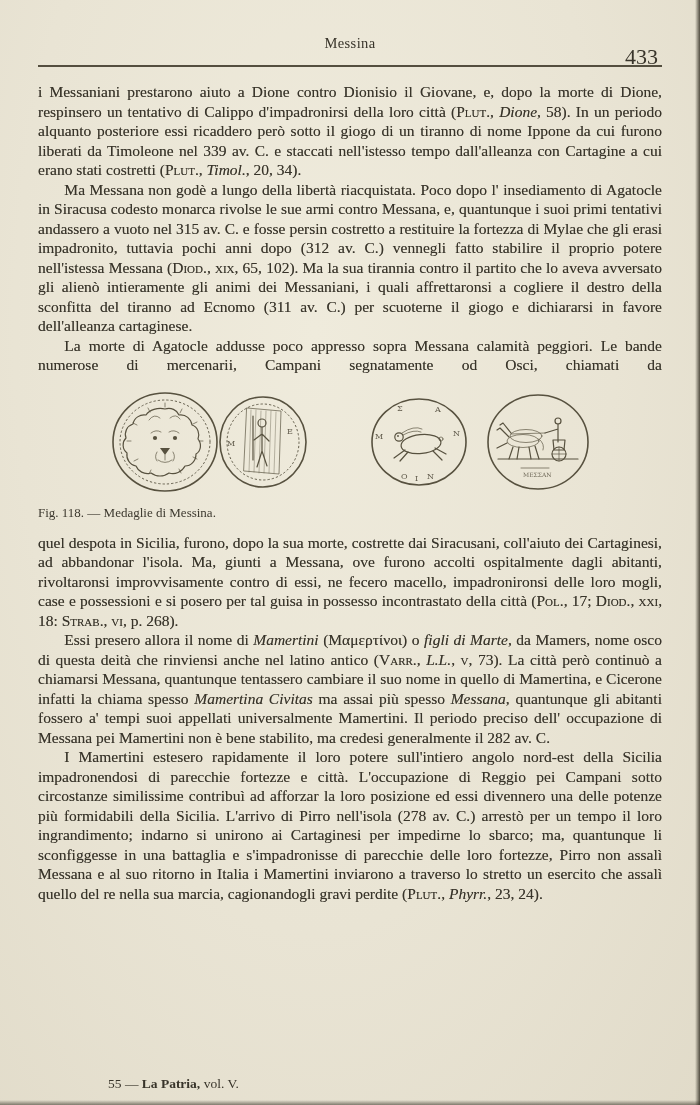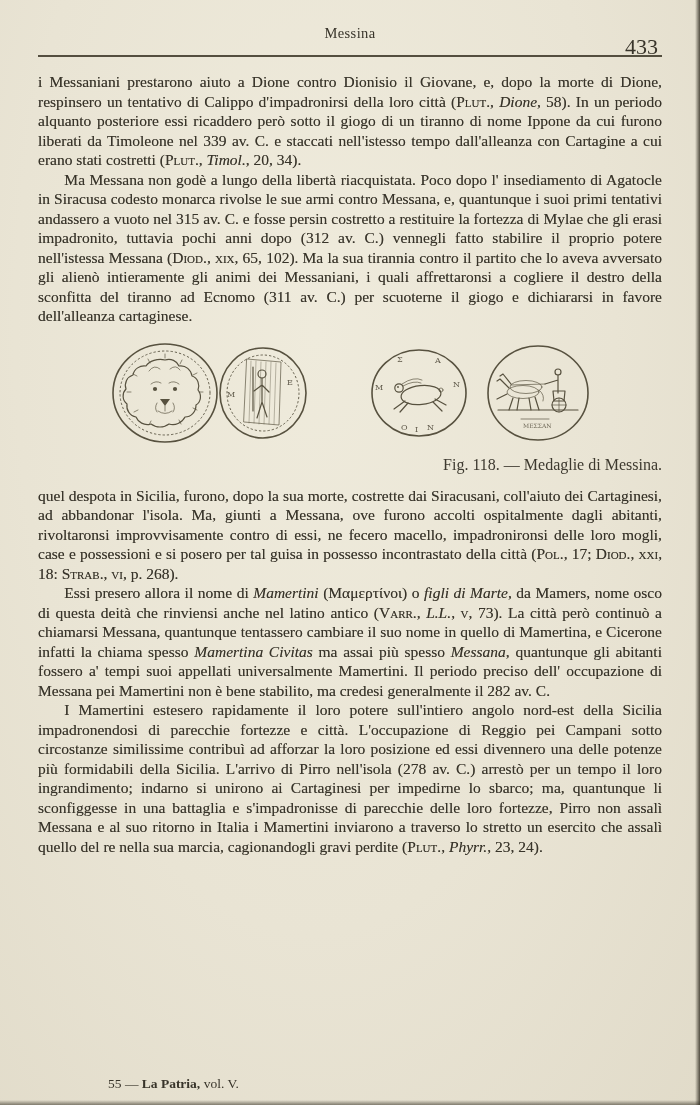--- a/index.html
+++ b/index.html
@@ -6,21 +6,21 @@
   html, body { margin: 0; padding: 0; background: #8a8578; }
   .page {
     position: relative;
     width: 700px;
     height: 1105px;
     margin: 0 auto;
     background: radial-gradient(ellipse at 45% 30%, #efebdc 0%, #e9e4d4 55%, #e1dbc9 100%);
     font-family: "Liberation Serif", "DejaVu Serif", serif;
     color: #38342a;
     overflow: hidden;
-    padding: 18px 38px 0 38px;
+    padding: 28px 38px 0 38px;
   }
   .edge-right { position:absolute; top:0; right:0; width:5px; height:100%;
     background: linear-gradient(to right, rgba(43,39,28,0), rgba(43,39,28,.8)); }
   .edge-bottom { position:absolute; left:0; bottom:0; width:100%; height:5px;
     background: linear-gradient(to bottom, rgba(43,39,28,0), rgba(43,39,28,.55)); }
   .header { position: relative; height: 32px; }
   .header-title { position:absolute; left:0; right:0; top:7px; text-align:center;
     font-size: 14.5px; letter-spacing: .4px; }
   .page-number { position:absolute; right: 4px; top: 16px; font-size: 22px; }
   .rule { border: 0; border-top: 2.6px solid #464132; margin: 5px 0 15px 0; opacity:.92; }
@@ -29,21 +29,21 @@
   p.para { margin: 0; }
   p.para.indent { text-indent: 1.7em; }
   p.para.flush { text-align-last: justify; }
   .it { font-style: italic; font-family: Liberation Serif, serif; }
   .sc { font-variant: small-caps; font-family: Liberation Serif, serif; }
   .figure { margin: 14px 0 2px; }
   .coin-row { display:flex; justify-content:center; align-items:center; }
   .pair-left { display:flex; align-items:center; margin-right: 60px; }
   .pair-left .coin + .coin { margin-left: -4px; }
   .pair-right { display:flex; align-items:center; gap: 16px; }
-  .caption { text-align:right; font-size: 16px; margin: 10px 0 12px; color:#3d392f; }
+  .caption { text-align:left; font-size: 13px; margin: 10px 0 12px; color:#3d392f; }
   .footer { position:absolute; left: 108px; bottom: 13px; font-size: 13.5px; }
   .footer .b { font-weight: bold; }
   svg.coin { display:block; }
   svg.coin .ln { fill:none; stroke:#57513f; stroke-width:1.2; stroke-linecap:round; stroke-linejoin:round; }
   svg.coin .rim { stroke-width:1.6; }
   svg.coin .dots { stroke-dasharray: 1.5 2.8; stroke-width:.9; }
   svg.coin .thin { stroke-width:.8; opacity:.85; }
   svg.coin .hatch { stroke-width:.7; opacity:.55; }
   svg.coin .dot { fill:#57513f; stroke:none; }
   svg.coin .glyph { fill:#5e5849; stroke:none; font-size:8px; font-family:"DejaVu Serif", serif; }
@@ -57,20 +57,21 @@
   <div class="header">
     <span class="header-title">Messina</span>
     <span class="page-number">433</span>
   </div>
 
   <hr class="rule">
 
   <div class="body-text">
       <p class="para"><span>i Messaniani prestarono aiuto a Dione contro Dionisio il Giovane, e, dopo la morte di Dione, respinsero un tentativo di Calippo d'impadronirsi della loro città (</span><span class="sc">Plut.</span><span>, </span><span class="it">Dione</span><span>, 58). In un periodo alquanto posteriore essi ricaddero però sotto il giogo di un tiranno di nome Ippone da cui furono liberati da Timoleone nel 339 av. C. e staccati nell'istesso tempo dall'alleanza con Cartagine a cui erano stati costretti (</span><span class="sc">Plut.</span><span>, </span><span class="it">Timol.</span><span>, 20, 34).</span></p>
       <p class="para indent"><span>Ma Messana non godè a lungo della libertà riacquistata. Poco dopo l' insediamento di Agatocle in Siracusa codesto monarca rivolse le sue armi contro Messana, e, quantunque i suoi primi tentativi andassero a vuoto nel 315 av. C. e fosse persin costretto a restituire la fortezza di Mylae che gli erasi impadronito, tuttavia pochi anni dopo (312 av. C.) vennegli fatto stabilire il proprio potere nell'istessa Messana (</span><span class="sc">Diod.</span><span>, </span><span class="sc">xix</span><span>, 65, 102). Ma la sua tirannia contro il partito che lo aveva avversato gli alienò intieramente gli animi dei Messaniani, i quali affrettaronsi a cogliere il destro della sconfitta del tiranno ad Ecnomo (311 av. C.) per scuoterne il giogo e dichiararsi in favore dell'alleanza cartaginese.</span></p>
+      <p class="para indent flush"><span>La morte di Agatocle addusse poco appresso sopra Messana calamità peggiori. Le bande numerose di mercenarii, Campani segnatamente od Osci, chiamati da</span></p>
     </div>
 
   <div class="figure">
     <div class="coin-row">
       <div class="pair-left">
         <svg class="coin" width="112" height="106" viewBox="0 0 112 106">
           <ellipse class="ln rim" cx="56" cy="53" rx="52" ry="49"></ellipse>
           <ellipse class="ln dots" cx="56" cy="53" rx="45" ry="42"></ellipse>
           <path class="ln" d="M56 20 C62 18 68 21 70 26 C77 25 82 30 83 36 C89 38 91 45 89 50 C93 55 92 62 87 65 C87 72 82 77 76 77 C73 83 66 86 60 84 C55 88 47 88 42 84 C35 86 29 82 27 77 C21 76 17 70 18 64 C13 60 13 53 17 49 C15 43 18 37 24 35 C25 29 31 25 37 26 C40 21 49 18 56 20 Z"></path>
           <path class="ln thin" d="M40 31 q5 -7 11 -2 M61 29 q6 -5 10 1"></path>

